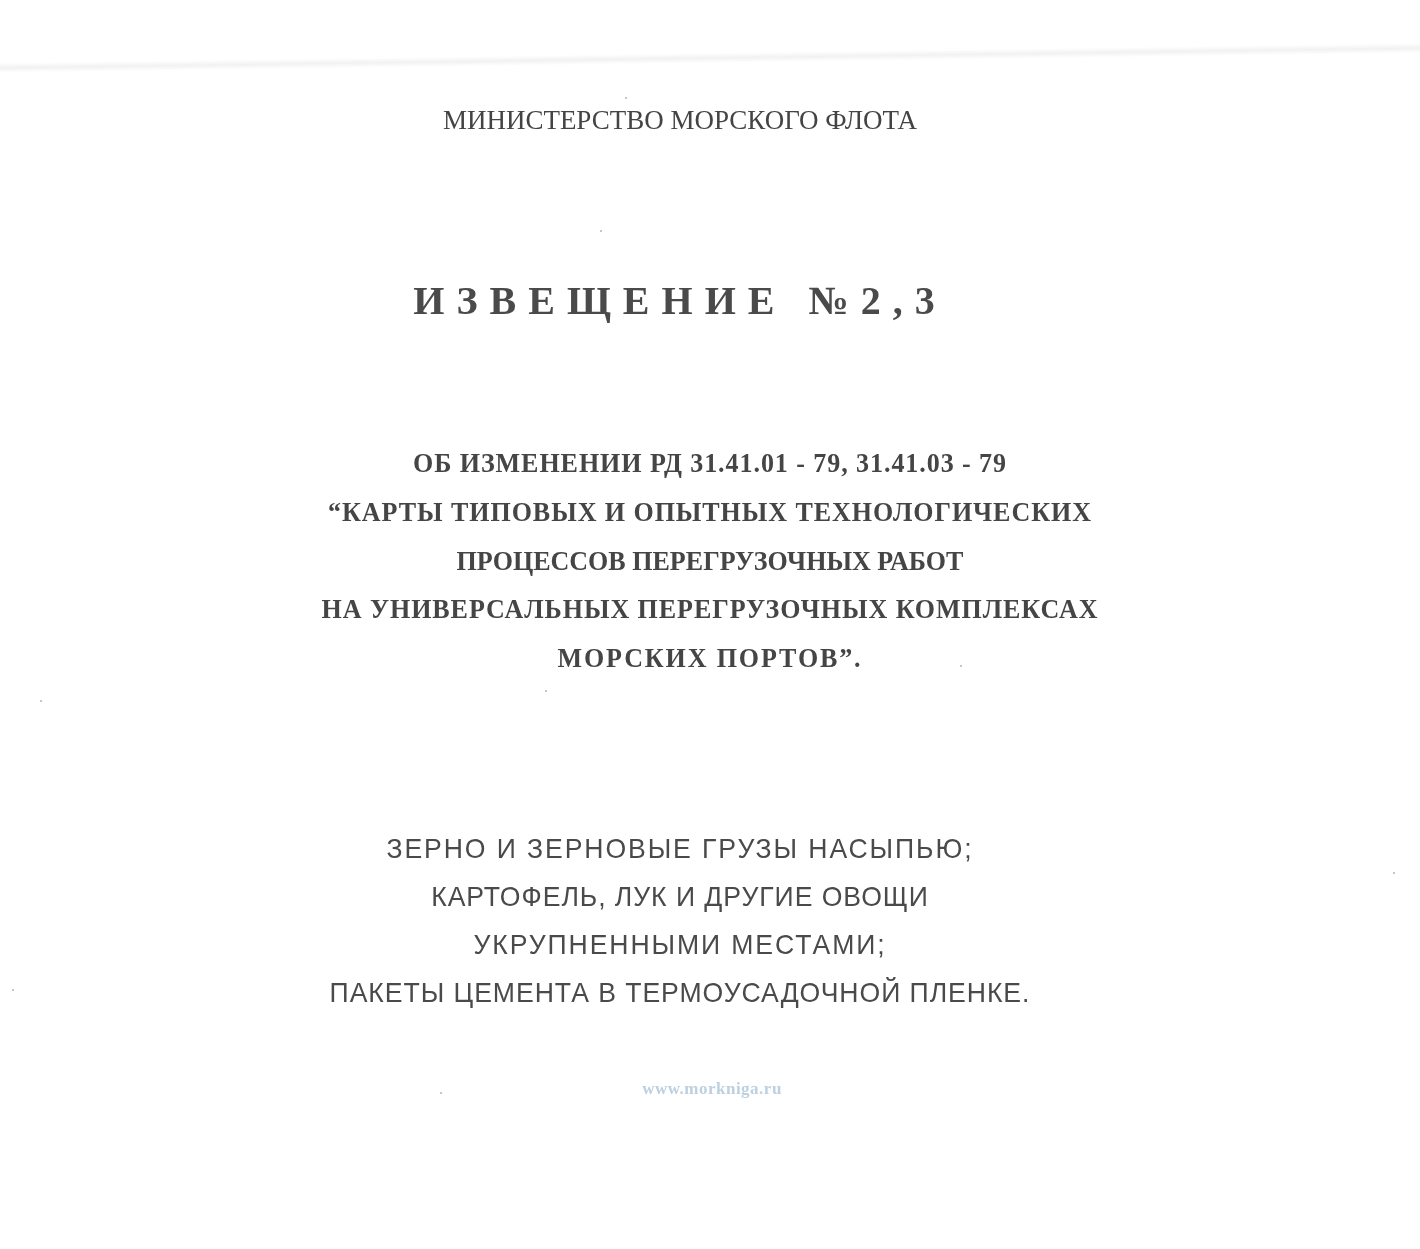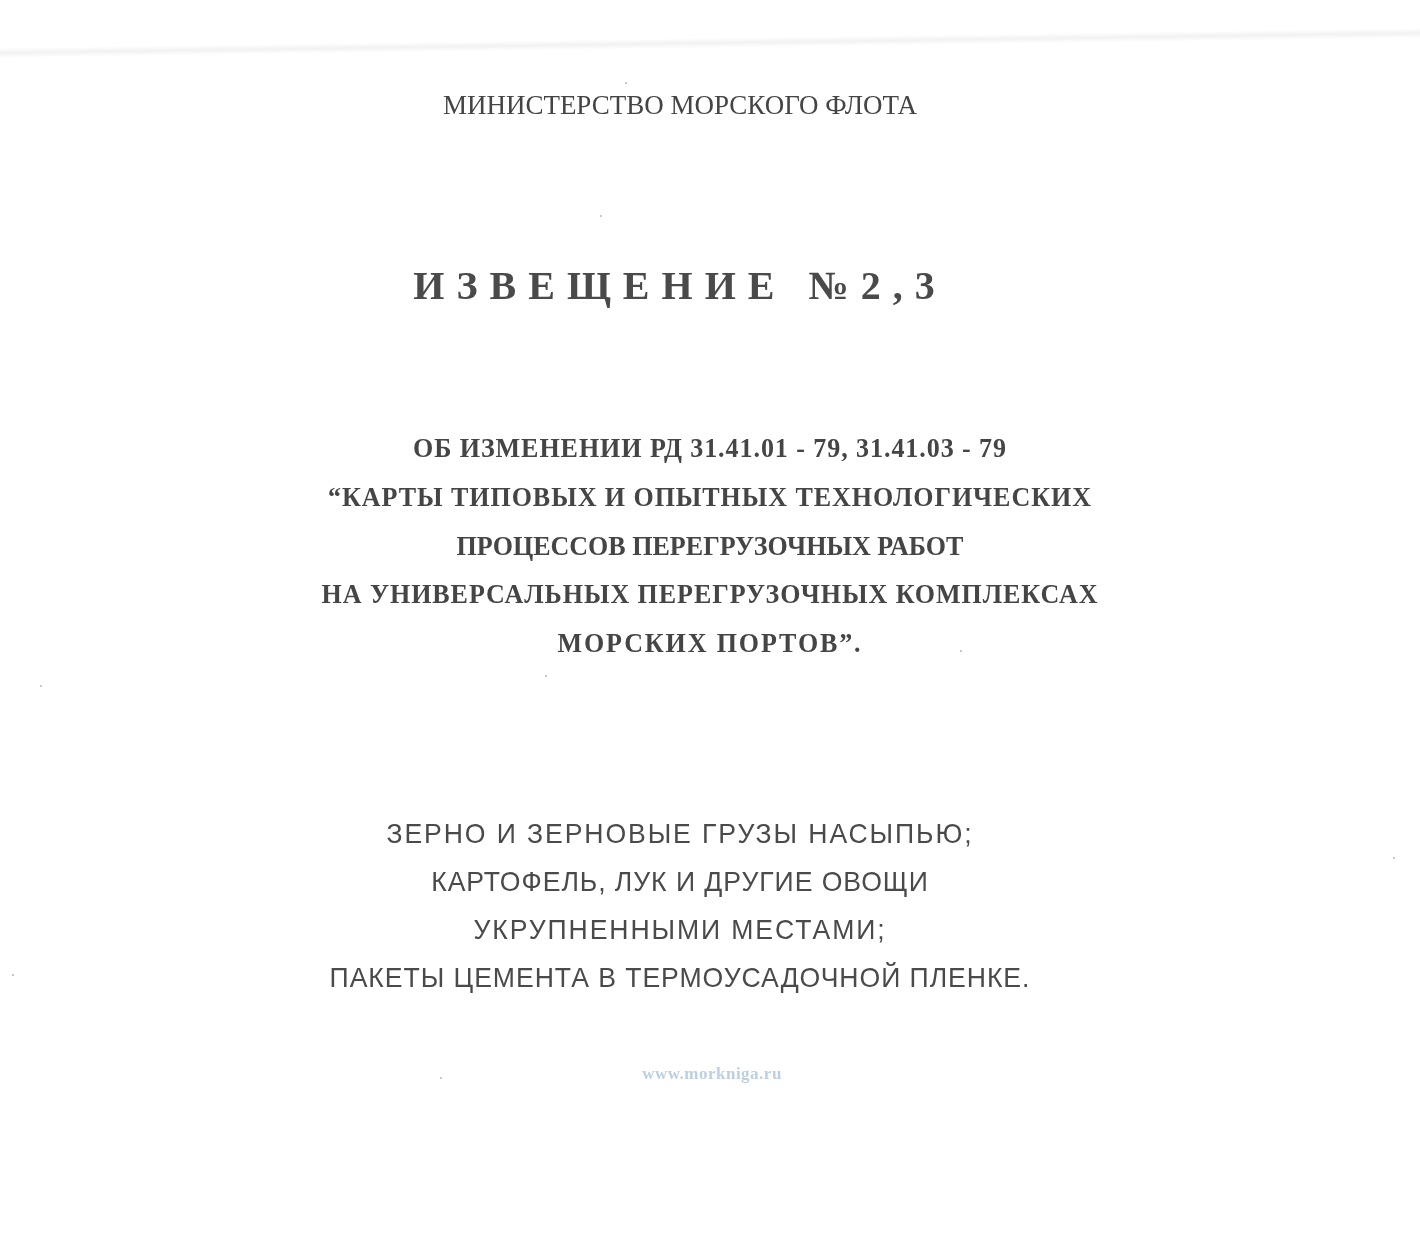--- a/index.html
+++ b/index.html
@@ -19,21 +19,21 @@
       left: 0;
       top: 38px;
       width: 1420px;
       height: 10px;
       background: linear-gradient(to bottom, rgba(240,240,240,0) 0%, rgba(236,236,236,0.7) 50%, rgba(240,240,240,0) 100%);
       transform: skewY(-0.8deg);
     }
     .page {
       position: absolute;
       left: 0;
-      top: 0;
+      top: 15px;
       width: 1420px;
       height: 1075px;
     }
     .line {
       position: absolute;
       left: 0;
       width: 1420px;
       text-align: center;
       white-space: nowrap;
     }

